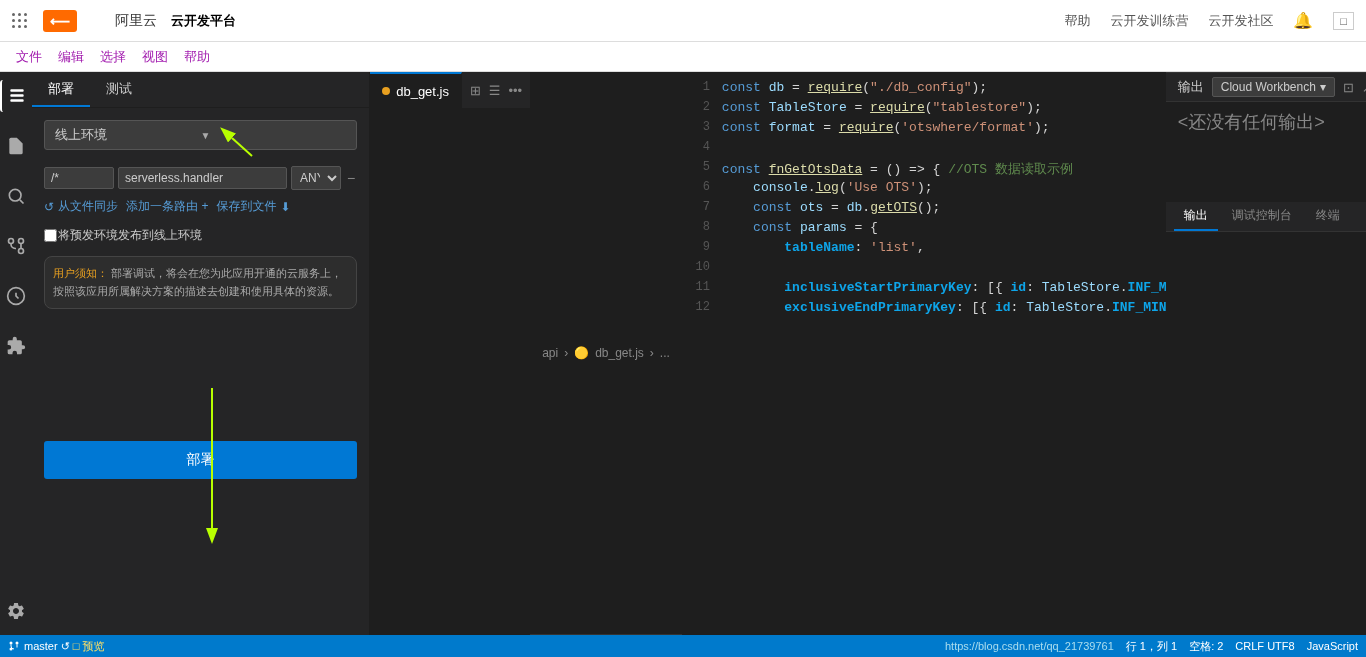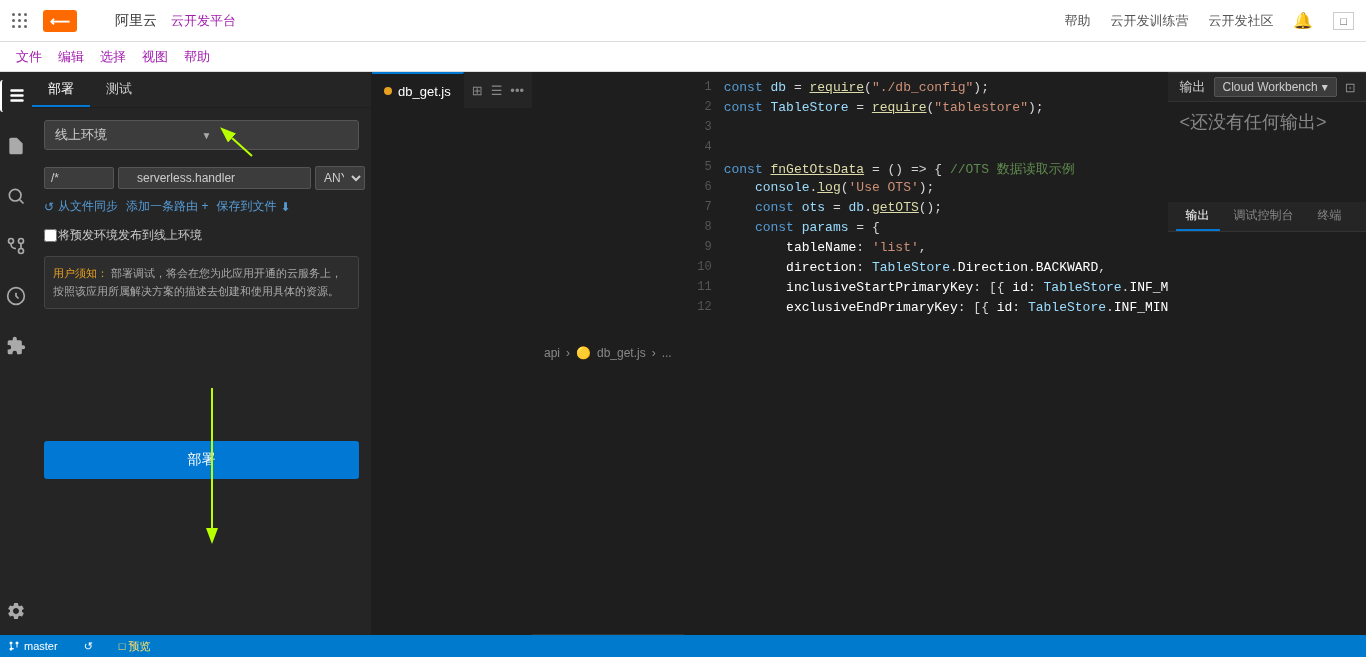--- a/index.html
+++ b/index.html
@@ -180,21 +180,21 @@
       color: #ccc;
       padding: 3px 6px;
       border-radius: 2px;
       font-size: 12px;
       width: 70px;
     }
     .route-handler {
       background: #3c3c3c;
       border: 1px solid #555;
       color: #ccc;
-      padding: 3px 18px;
+      padding: 3px 6px;
       border-radius: 2px;
       font-size: 12px;
       flex: 1;
     }
     .route-method-select {
       background: #3c3c3c;
       border: 1px solid #555;
       color: #ccc;
       padding: 3px 4px;
       border-radius: 2px;
@@ -233,21 +233,21 @@
       gap: 1px;
       margin-bottom: 12px;
     }
     .checkbox-row input[type=checkbox] { width: 13px; height: 13px; }
     .checkbox-row label { color: #ccc; font-size: 12px; }
 
     
     .notice-box {
       background: #2d2d2d;
       border: 1px solid #444;
-      border-radius: 3px;
+      border-radius: 8px;
       padding: 8px;
       font-size: 11px;
       color: #aaa;
       line-height: 1.6;
       margin-bottom: 12px;
     }
     .notice-box .notice-label { color: #e8a020; }
 
     
     .deploy-btn {
@@ -342,21 +342,21 @@
       font-size: 12px;
     }
     .line-content { color: #d4d4d4; white-space: pre; }
 
     
     .kw { color: #569cd6; }
     .fn { color: #dcdcaa; text-decoration: underline; }
     .str { color: #ce9178; }
     .cmt { color: #608b4e; }
     .var-name { color: #9cdcfe; }
-    .prop { color: #ffffff; }
+    .prop { color: #0ea5e9; font-weight: bold; }
 
     
     .bottom-panel {
       background: #1e1e1e;
       border-top: 1px solid #333;
       display: flex;
       flex-direction: column;
       height: 160px;
     }
     .bottom-tab-bar {
@@ -423,21 +423,21 @@
     .status-bar {
       background: #007acc;
       height: 22px;
       display: flex;
       align-items: center;
       padding: 0 8px;
       font-size: 11px;
       color: #fff;
       gap: 12px;
     }
-    .status-bar-left { display: flex; align-items: center; gap: 26px; }
+    .status-bar-left { display: flex; align-items: center; gap: 3px; }
     .status-bar-right { margin-left: auto; display: flex; align-items: center; gap: 12px; }
     .status-git { display: flex; align-items: center; gap: 4px; }
     .status-preview { color: #ffe066; }
   </style>
 </head>
 <body>
 
 <div class="top-nav">
   <div class="top-nav-logo">
     <div class="top-nav-grid">
@@ -446,21 +446,21 @@
         <span></span>
       <span></span>
         <span></span>
         <span></span>
       <span></span>
         <span></span>
         <span></span>
     </div>
     <div class="top-nav-logo-icon">⟵</div>
     <span class="top-nav-logo-text">阿里云</span>
-    <span style="color:#a21caf;font-size:13px;margin-left:6px;">云开发平台</span>
+    <span style="color:#000000;font-size:13px;margin-left:6px;font-weight:bold;">云开发平台</span>
   </div>
   <div class="top-nav-right">
     <span>帮助</span>
     <span>云开发训练营</span>
     <span>云开发社区</span>
     <span class="bell-icon">🔔</span>
     <span style="border:1px solid #ccc;padding:2px 6px;font-size:11px;">□</span>
   </div>
 </div>
 
@@ -625,20 +625,21 @@
       <div class="code-line">
         <span class="line-num">1</span>
         <span class="line-content"><span class="kw">const </span><span class="var-name">db</span><span> = </span><span class="fn">require</span><span>(</span><span class="str">"./db_config"</span><span>);</span></span>
       </div>
       <div class="code-line">
         <span class="line-num">2</span>
         <span class="line-content"><span class="kw">const </span><span class="var-name">TableStore</span><span> = </span><span class="fn">require</span><span>(</span><span class="str">"tablestore"</span><span>);</span></span>
       </div>
       <div class="code-line">
         <span class="line-num">3</span>
+        <span class="line-content"><span class="kw">const </span><span class="var-name">format</span><span> = </span><span class="fn">require</span><span>(</span><span class="str">'otswhere/format'</span><span>);</span></span>
       </div>
       <div class="code-line">
         <span class="line-num">4</span>
         <span class="line-content"></span>
       </div>
       <div class="code-line">
         <span class="line-num">5</span>
         <span class="line-content"><span class="kw">const </span><span class="fn">fnGetOtsData</span><span> = () =&gt; { </span><span class="cmt">//OTS 数据读取示例</span></span>
       </div>
       <div class="code-line">
@@ -652,21 +653,20 @@
       <div class="code-line">
         <span class="line-num">8</span>
         <span class="line-content"><span>    </span><span class="kw">const </span><span class="var-name">params</span><span> = {</span></span>
       </div>
       <div class="code-line">
         <span class="line-num">9</span>
         <span class="line-content"><span>        </span><span class="prop">tableName</span><span>: </span><span class="str">'list'</span><span>,</span></span>
       </div>
       <div class="code-line">
         <span class="line-num">10</span>
-        <span class="line-content"><span>        </span><span class="prop">direction</span><span>: </span><span class="var-name">TableStore</span><span>.</span><span class="prop">Direction</span><span>.</span><span class="prop">BACKWARD</span><span>,</span></span>
       </div>
       <div class="code-line">
         <span class="line-num">11</span>
         <span class="line-content"><span>        </span><span class="prop">inclusiveStartPrimaryKey</span><span>: [{ </span><span class="prop">id</span><span>: </span><span class="var-name">TableStore</span><span>.</span><span class="prop">INF_MAX</span><span> }],</span></span>
       </div>
       <div class="code-line">
         <span class="line-num">12</span>
         <span class="line-content"><span>        </span><span class="prop">exclusiveEndPrimaryKey</span><span>: [{ </span><span class="prop">id</span><span>: </span><span class="var-name">TableStore</span><span>.</span><span class="prop">INF_MIN</span><span> }]</span></span>
       </div>
     </div>
@@ -710,13 +710,20 @@
           <line x1="18" y1="9" x2="18" y2="15" stroke="white" stroke-width="2"></line>
         </svg>
       <span>master</span>
     </span>
     <span>↺</span>
     <span class="status-preview">
       <span>□</span>
       <span>预览</span>
     </span>
   </div>
+  <div class="status-bar-right">
+    <span style="font-size:11px;color:#ade;">https://blog.csdn.net/qq_21739761</span>
+    <span>行 1，列 1</span>
+    <span>空格: 2</span>
+    <span>CRLF  UTF8</span>
+    <span>JavaScript</span>
+  </div>
 </div>
 
 </body></html>

